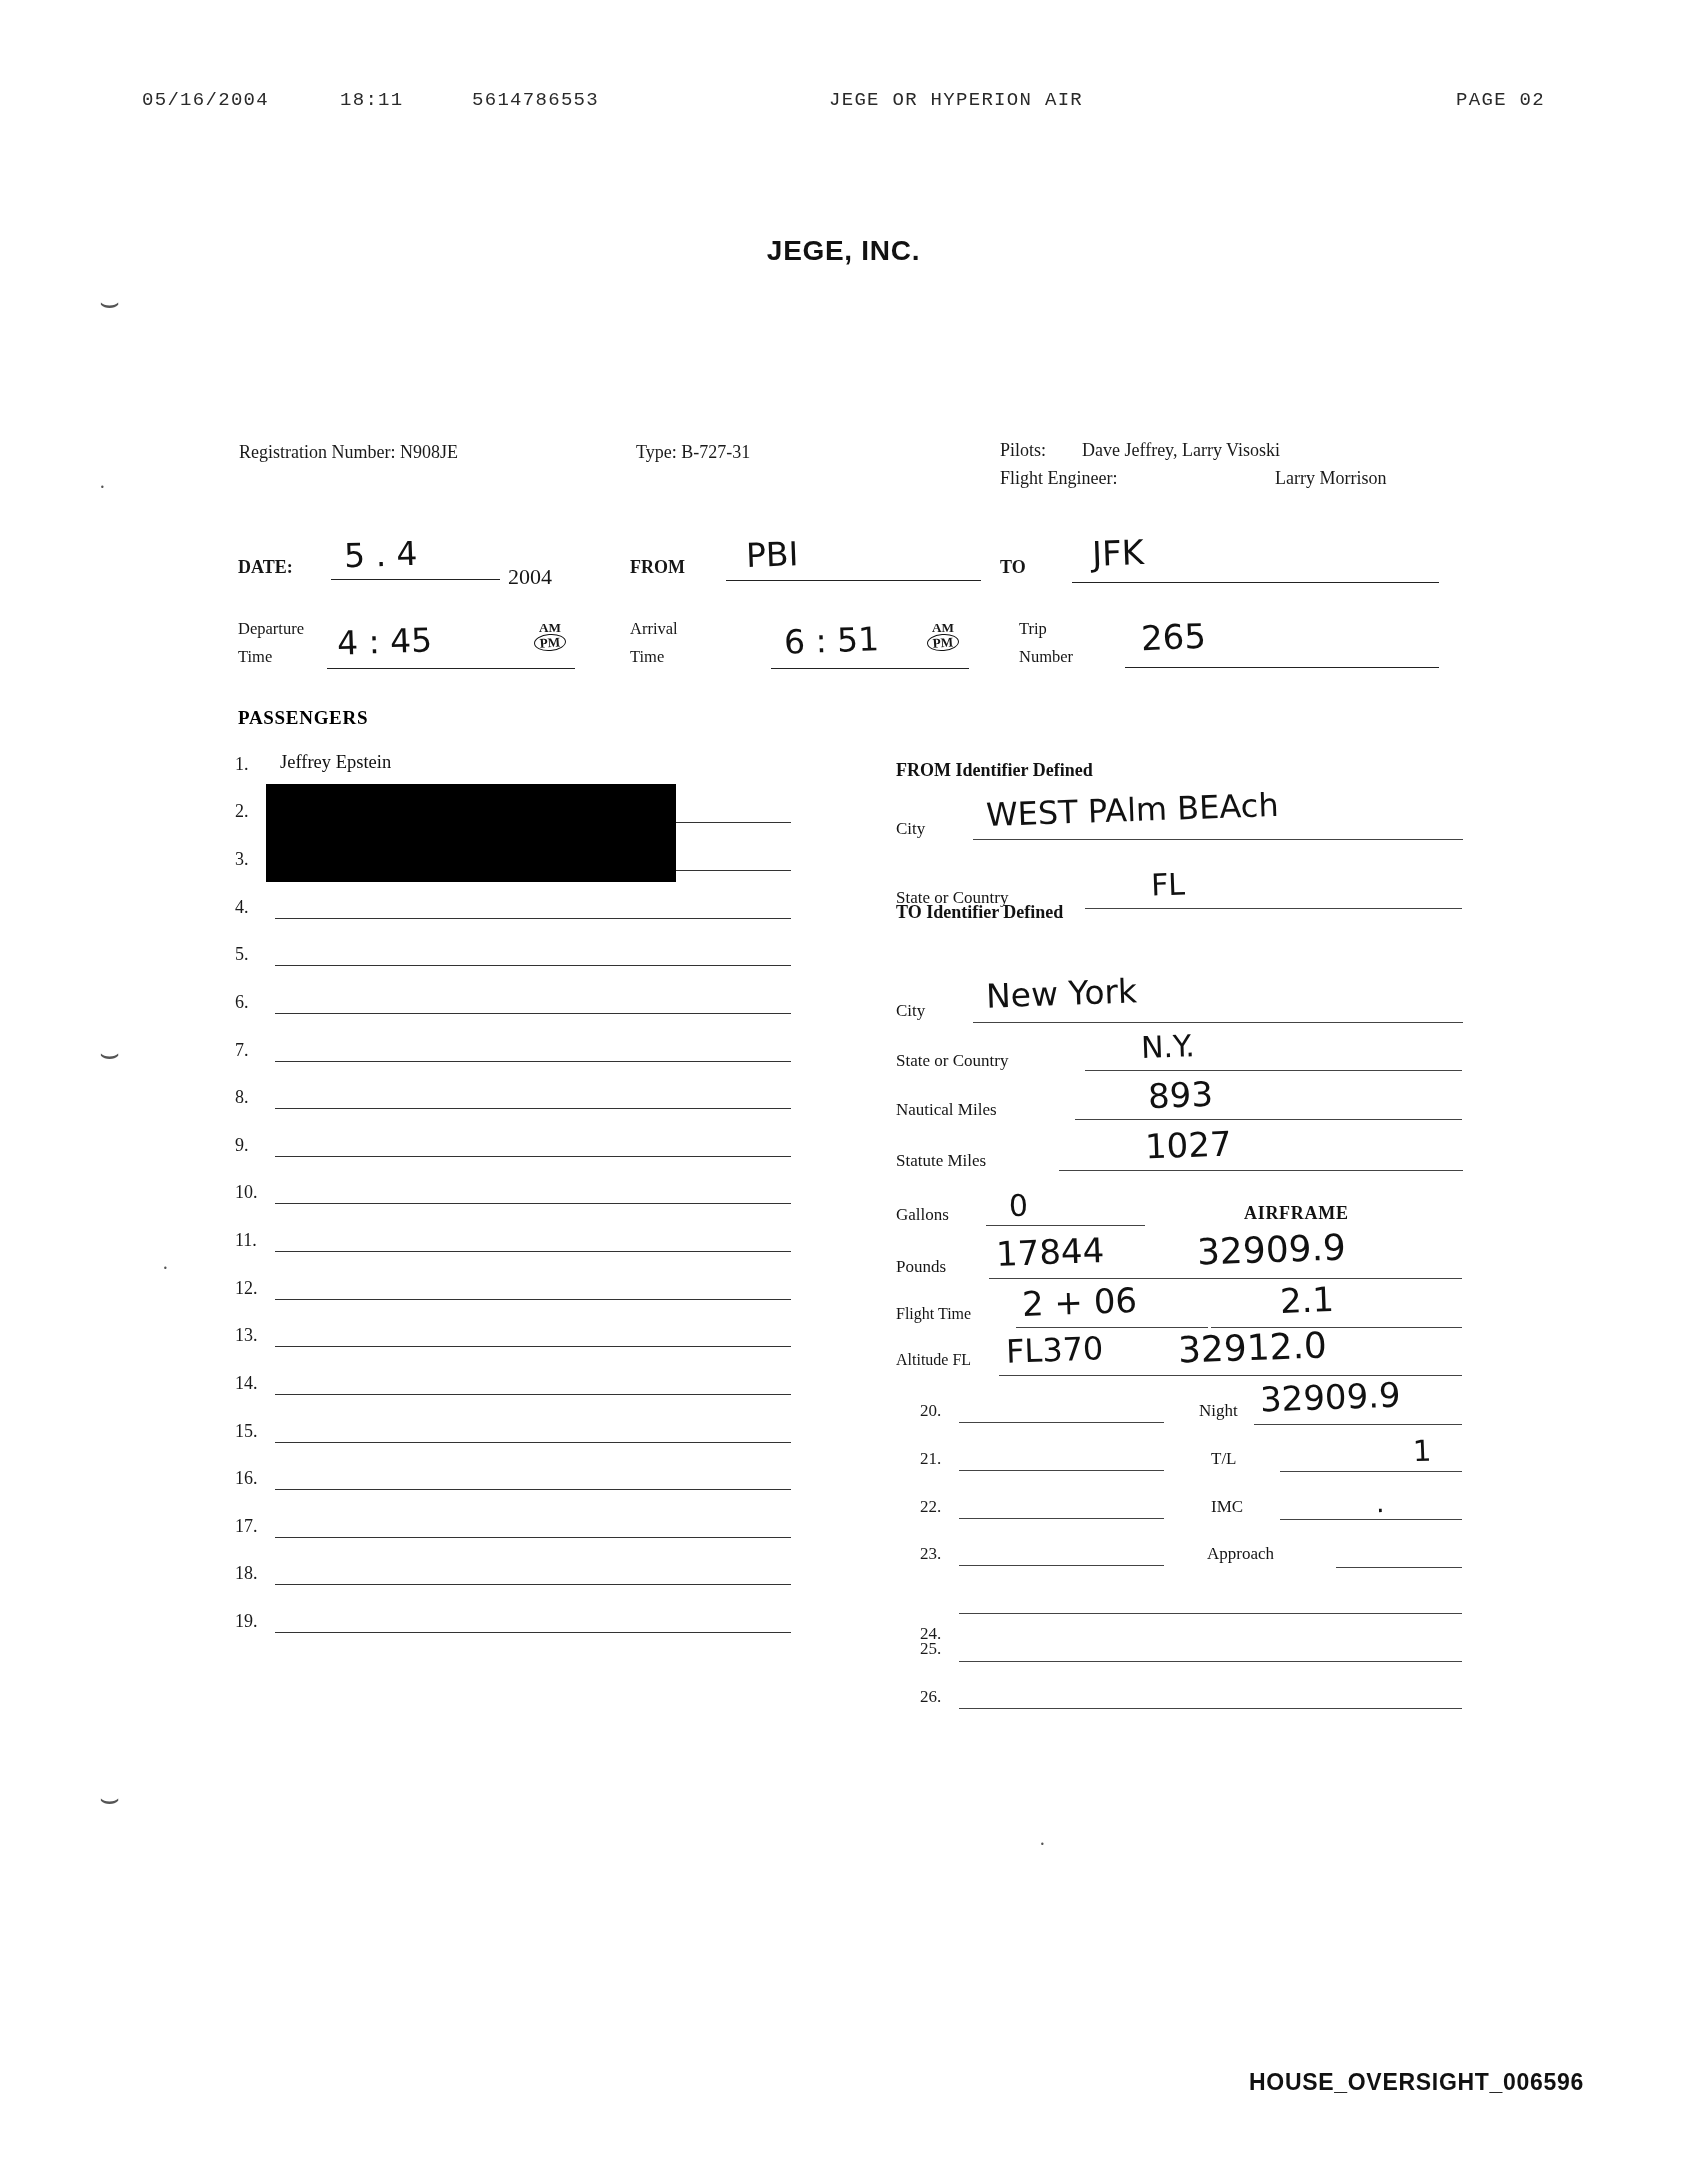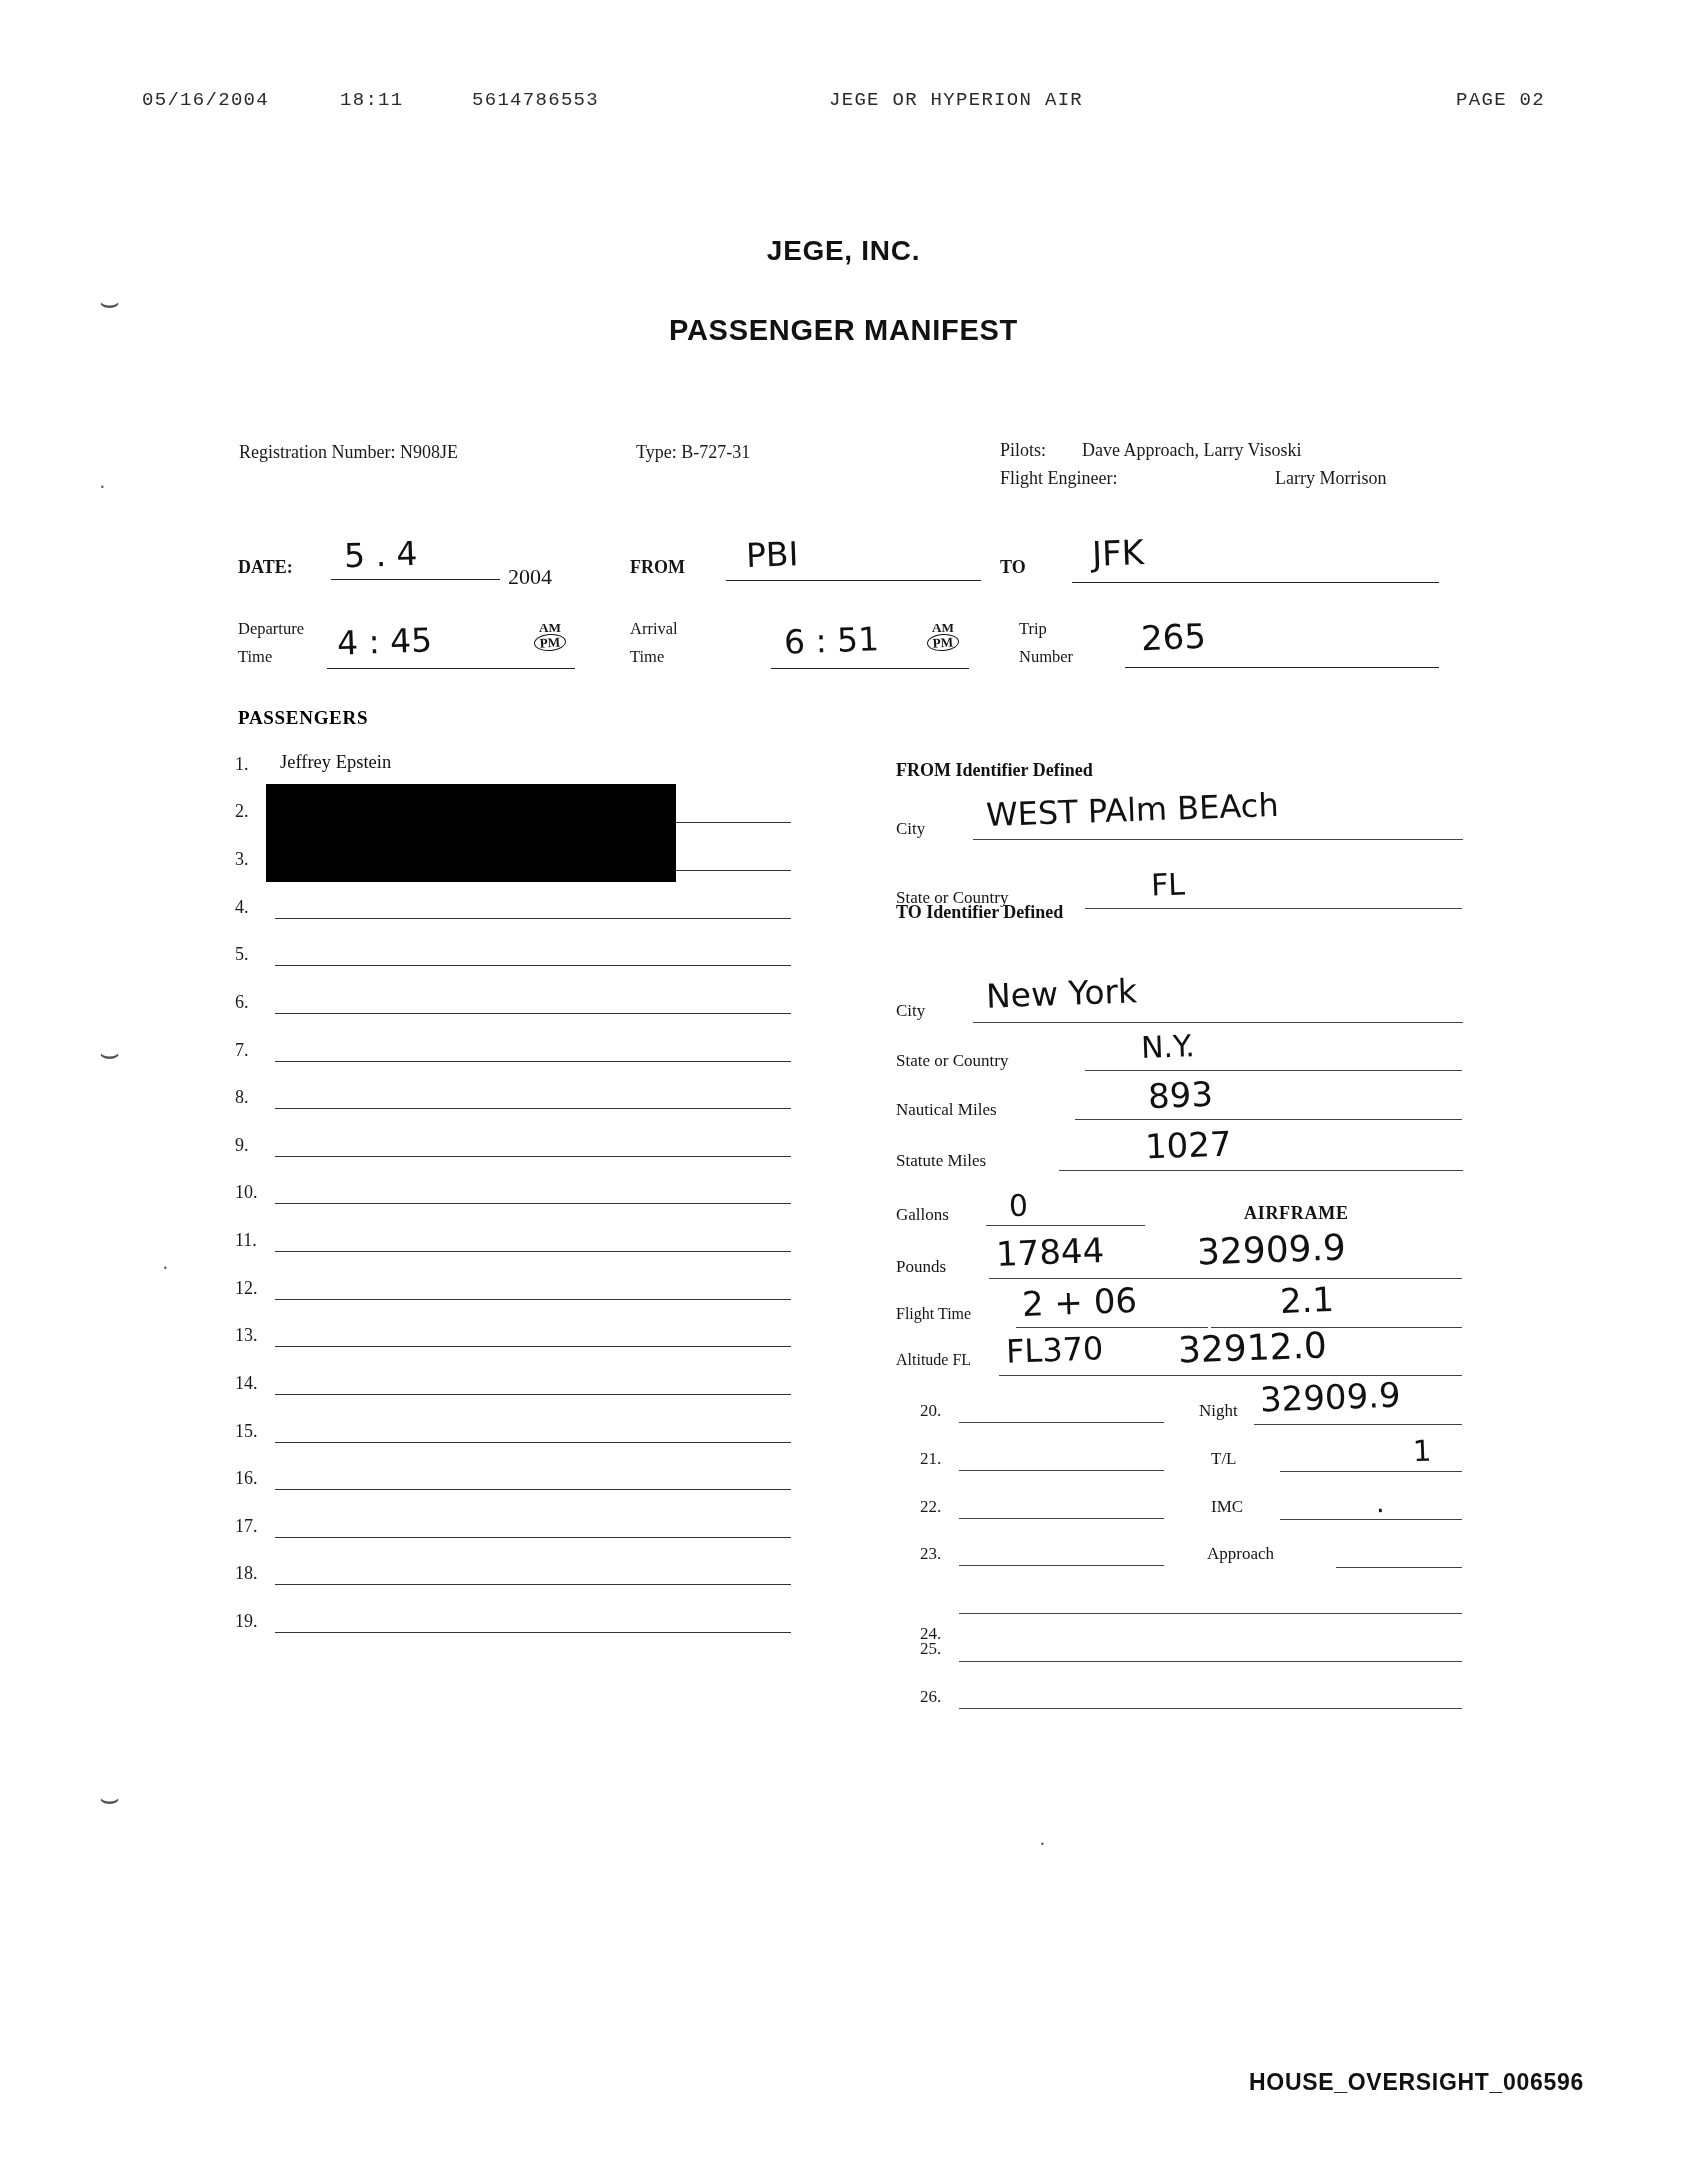--- a/index.html
+++ b/index.html
@@ -202,26 +202,25 @@
 
   <div class="fax-header">
     <span class="fax-date">05/16/2004</span>
     <span class="fax-time">18:11</span>
     <span class="fax-num">5614786553</span>
     <span class="fax-title">JEGE OR HYPERION AIR</span>
     <span class="fax-page">PAGE  02</span>
   </div>
 
   <div class="doc-title" id="title-company">JEGE, INC.</div>
-  <div class="doc-title" id="title-manifest">PASSENGER MANIFEST</div>
 
   <div class="info-row" id="reg-label">Registration Number:  N908JE</div>
   <div class="info-row" id="type-label">Type:  B-727-31</div>
   <div class="info-row" id="pilots-label">Pilots:</div>
-  <div class="info-row" id="pilots-names">Dave Approach,   Larry Visoski</div>
+  <div class="info-row" id="pilots-names">Dave Jeffrey,   Larry Visoski</div>
   <div class="info-row" id="fe-label">Flight Engineer:</div>
   <div class="info-row" id="fe-names">Larry Morrison</div>
 
   <div class="lbl" style="top:557px; left:238px;">DATE:</div>
   <div class="hand" style="top:535px; left:344px; font-size:33px;">5 . 4</div>
   <div class="rule" style="top:579px; left:331px; width:169px;"></div>
   <div class="lbl-small" style="top:564px; left:508px; font-size:22px;">2004</div>
 
   <div class="lbl" style="top:557px; left:630px;">FROM</div>
   <div class="hand" style="top:535px; left:746px; font-size:33px;">PBI</div>

